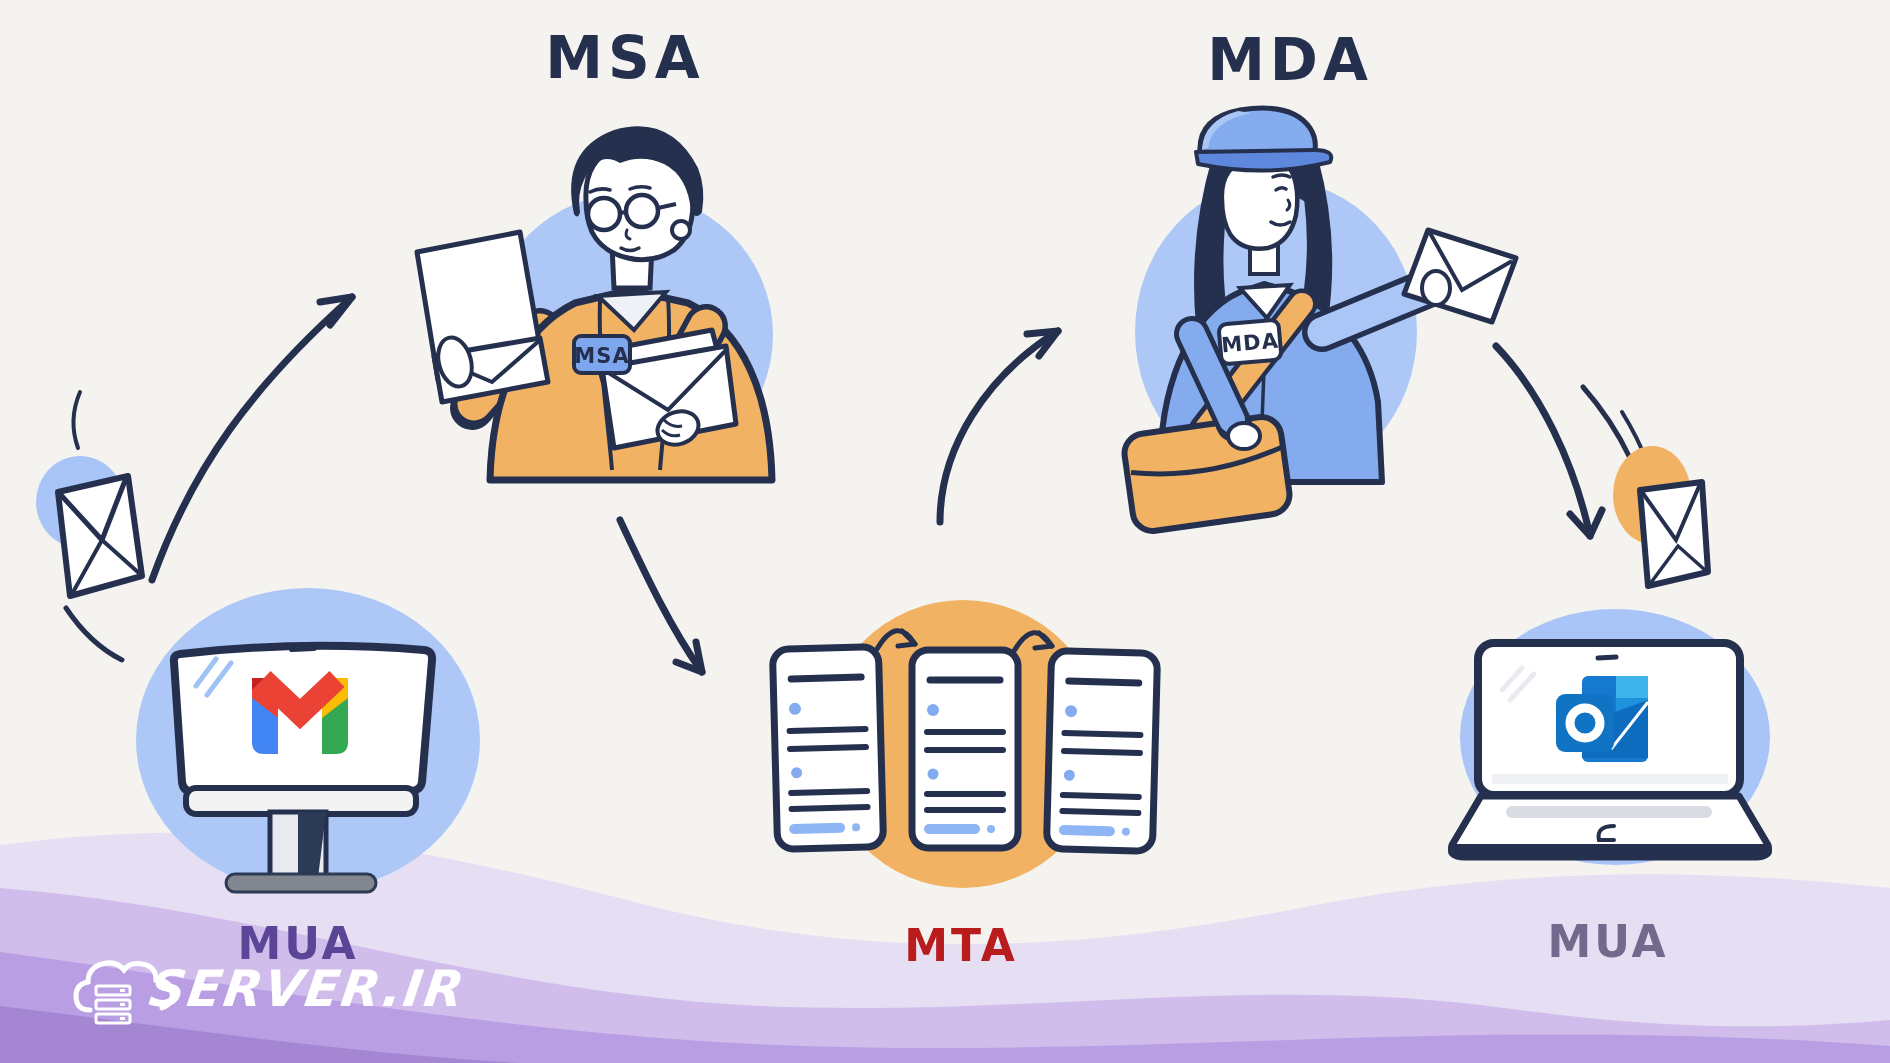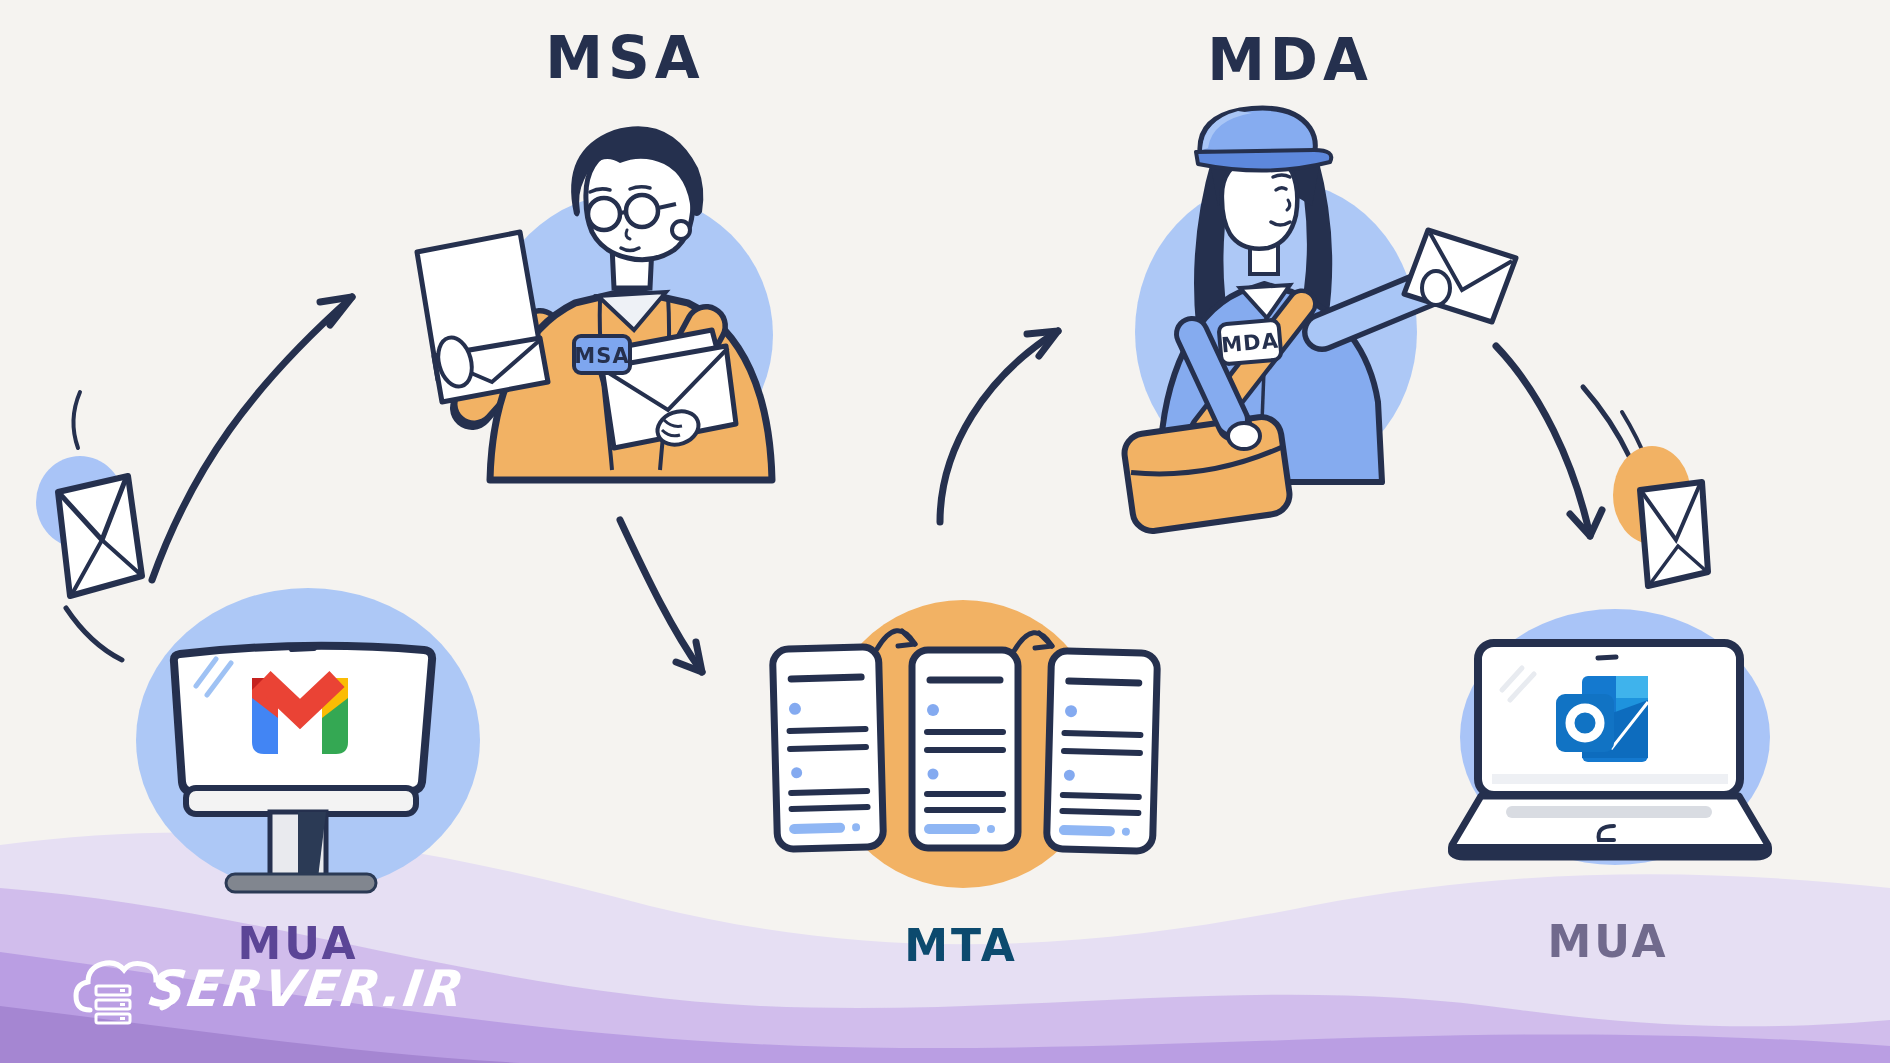--- a/index.html
+++ b/index.html
@@ -8,21 +8,21 @@
     background:#f5f3f0;
     font-family:"DejaVu Sans", sans-serif;
   }
   .scene{position:absolute;left:0;top:0;width:100%;height:100%;}
   .lbl{position:absolute;transform:translateX(-50%);white-space:nowrap;font-weight:700;}
   .lbl-top{font-size:58px;color:#25304e;letter-spacing:5px;}
   #label-msa{left:625px;top:24px;}
   #label-mda{left:1290px;top:26px;}
   .lbl-bottom{font-size:44px;letter-spacing:3px;}
   #label-mua-left{left:298px;top:918px;color:#5b4596;}
-  #label-mta{left:961px;top:920px;color:#0c4a6e;}
+  #label-mta{left:961px;top:920px;color:#b91c1c;}
   #label-mua-right{left:1608px;top:916px;color:#716a8d;}
   .brand{
     position:absolute;left:70px;top:952px;display:flex;align-items:center;
     color:#ffffff;
   }
   .brand .cloud{width:118px;height:74px;flex:0 0 auto;}
   .brand .brand-text{
     font-size:50px;font-weight:800;letter-spacing:2px;margin-left:-38px;
     transform:skewX(-8deg);font-style:italic;
   }

